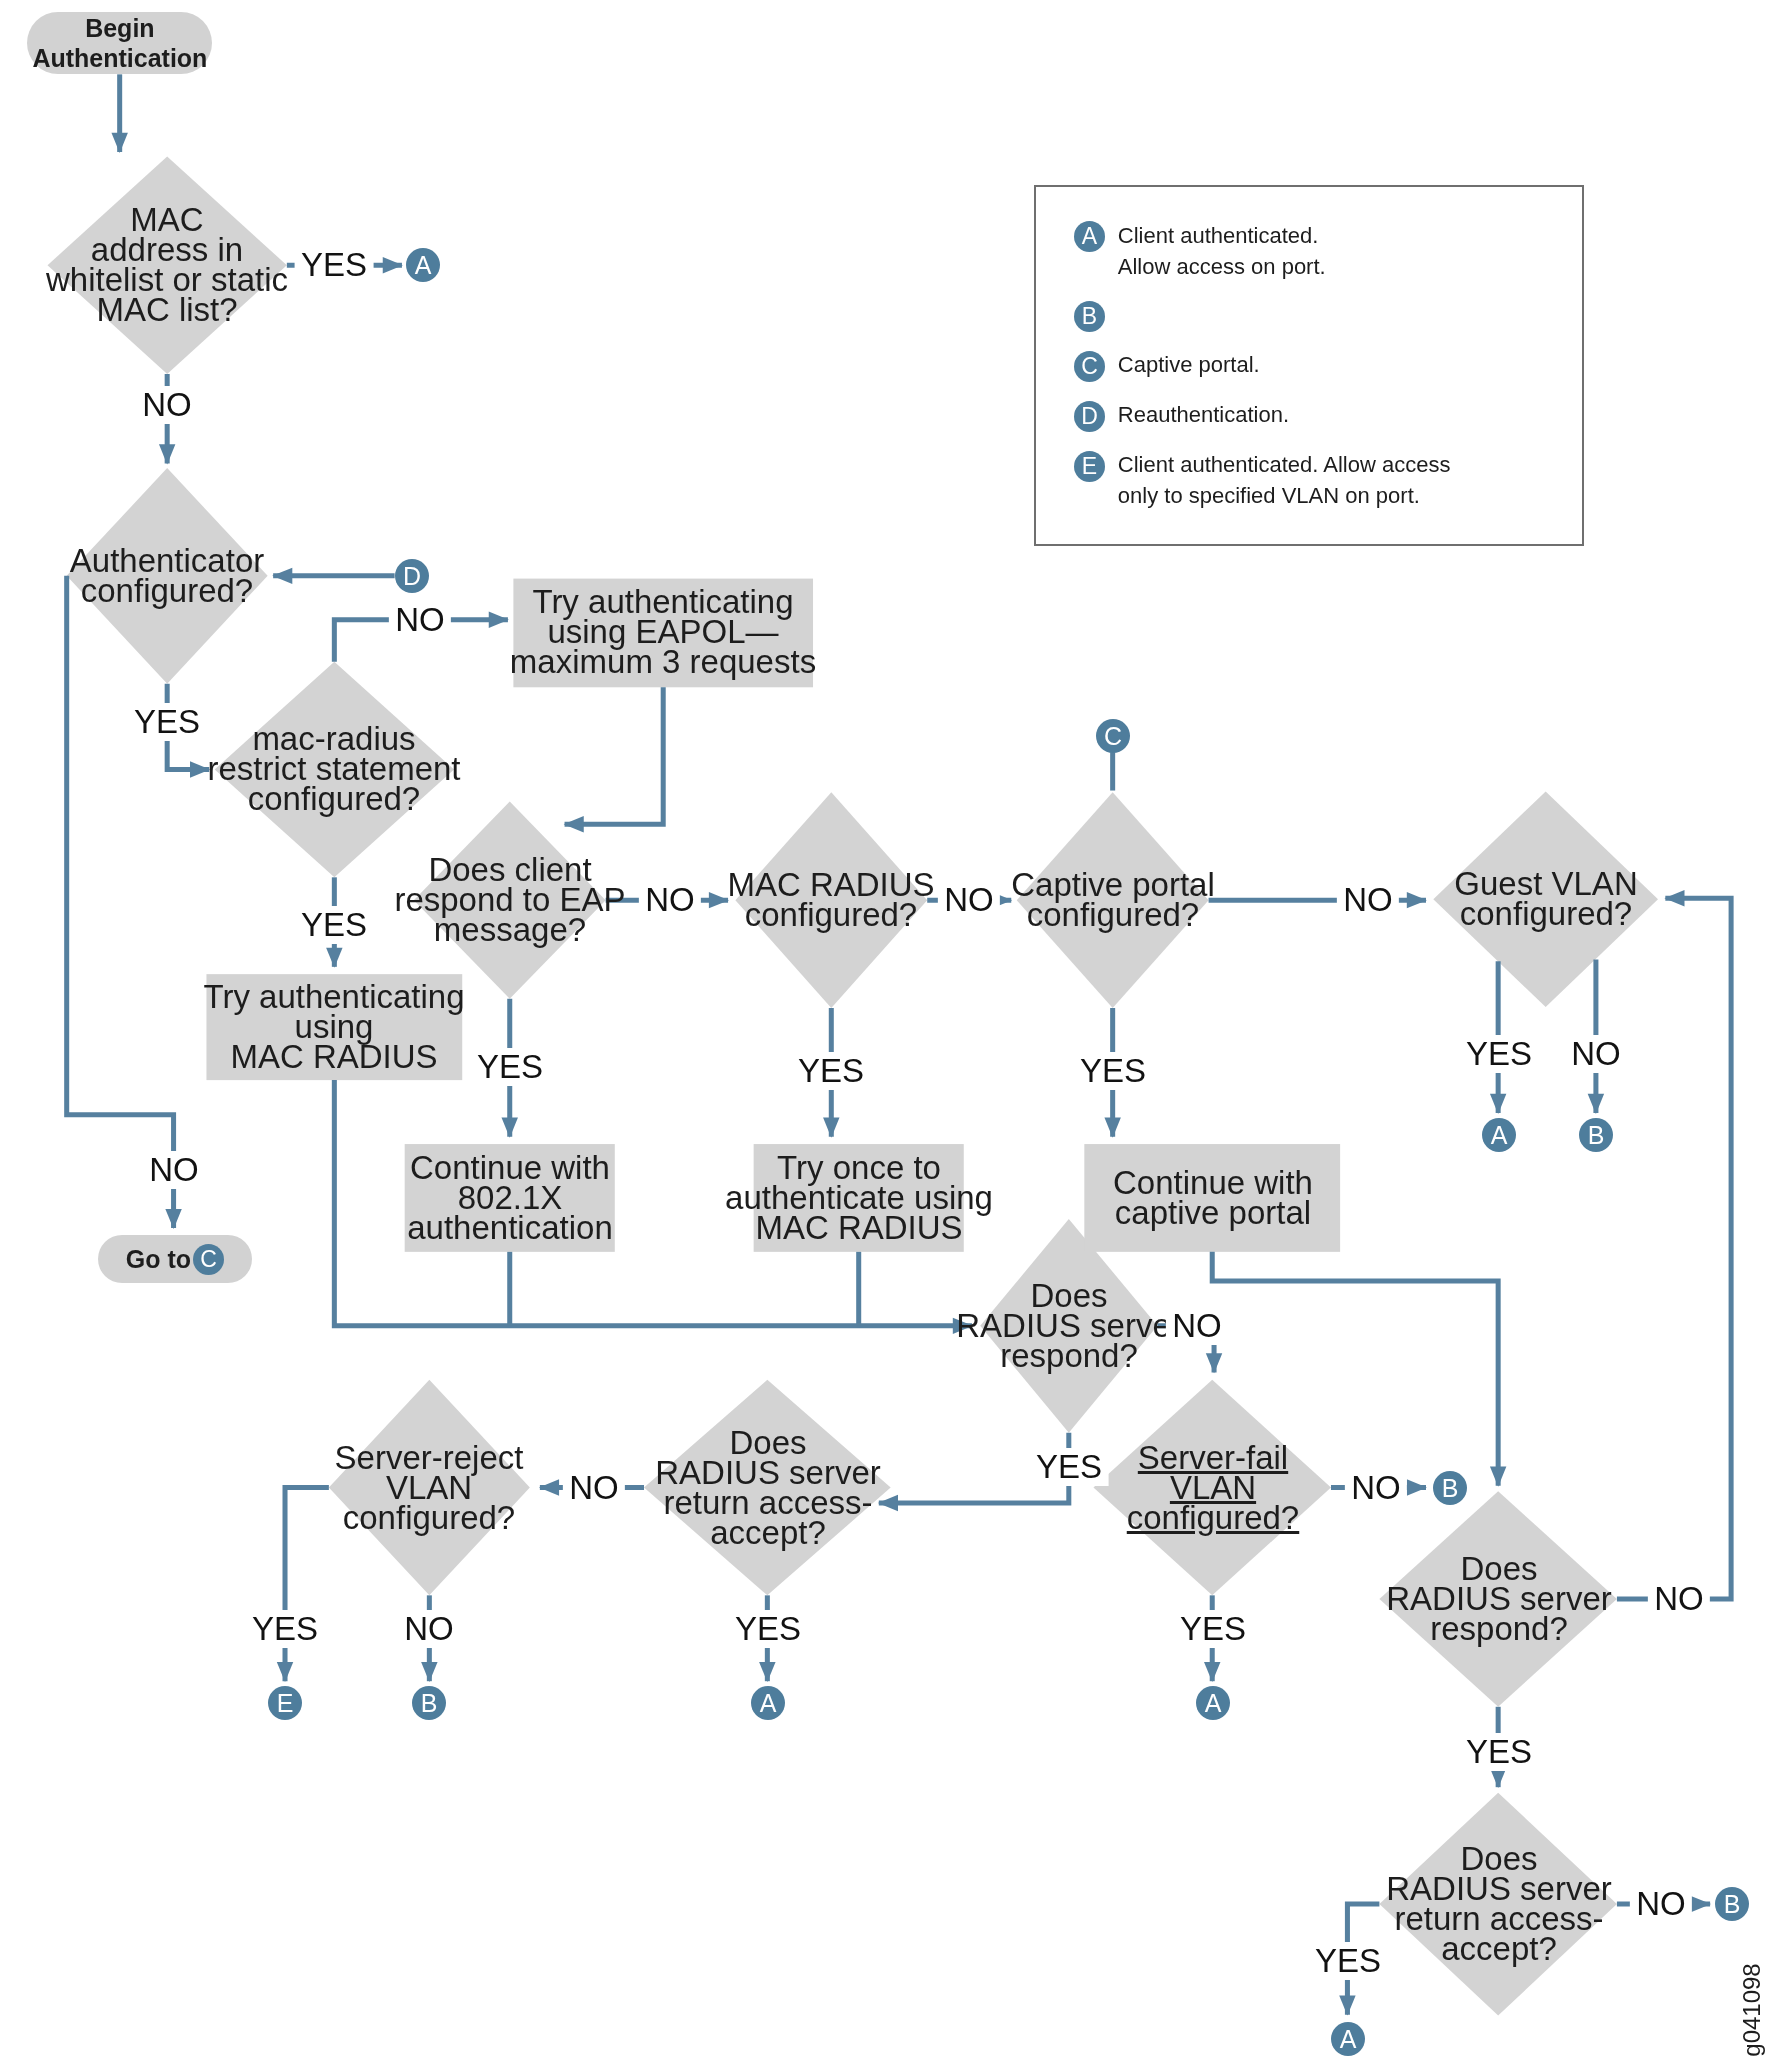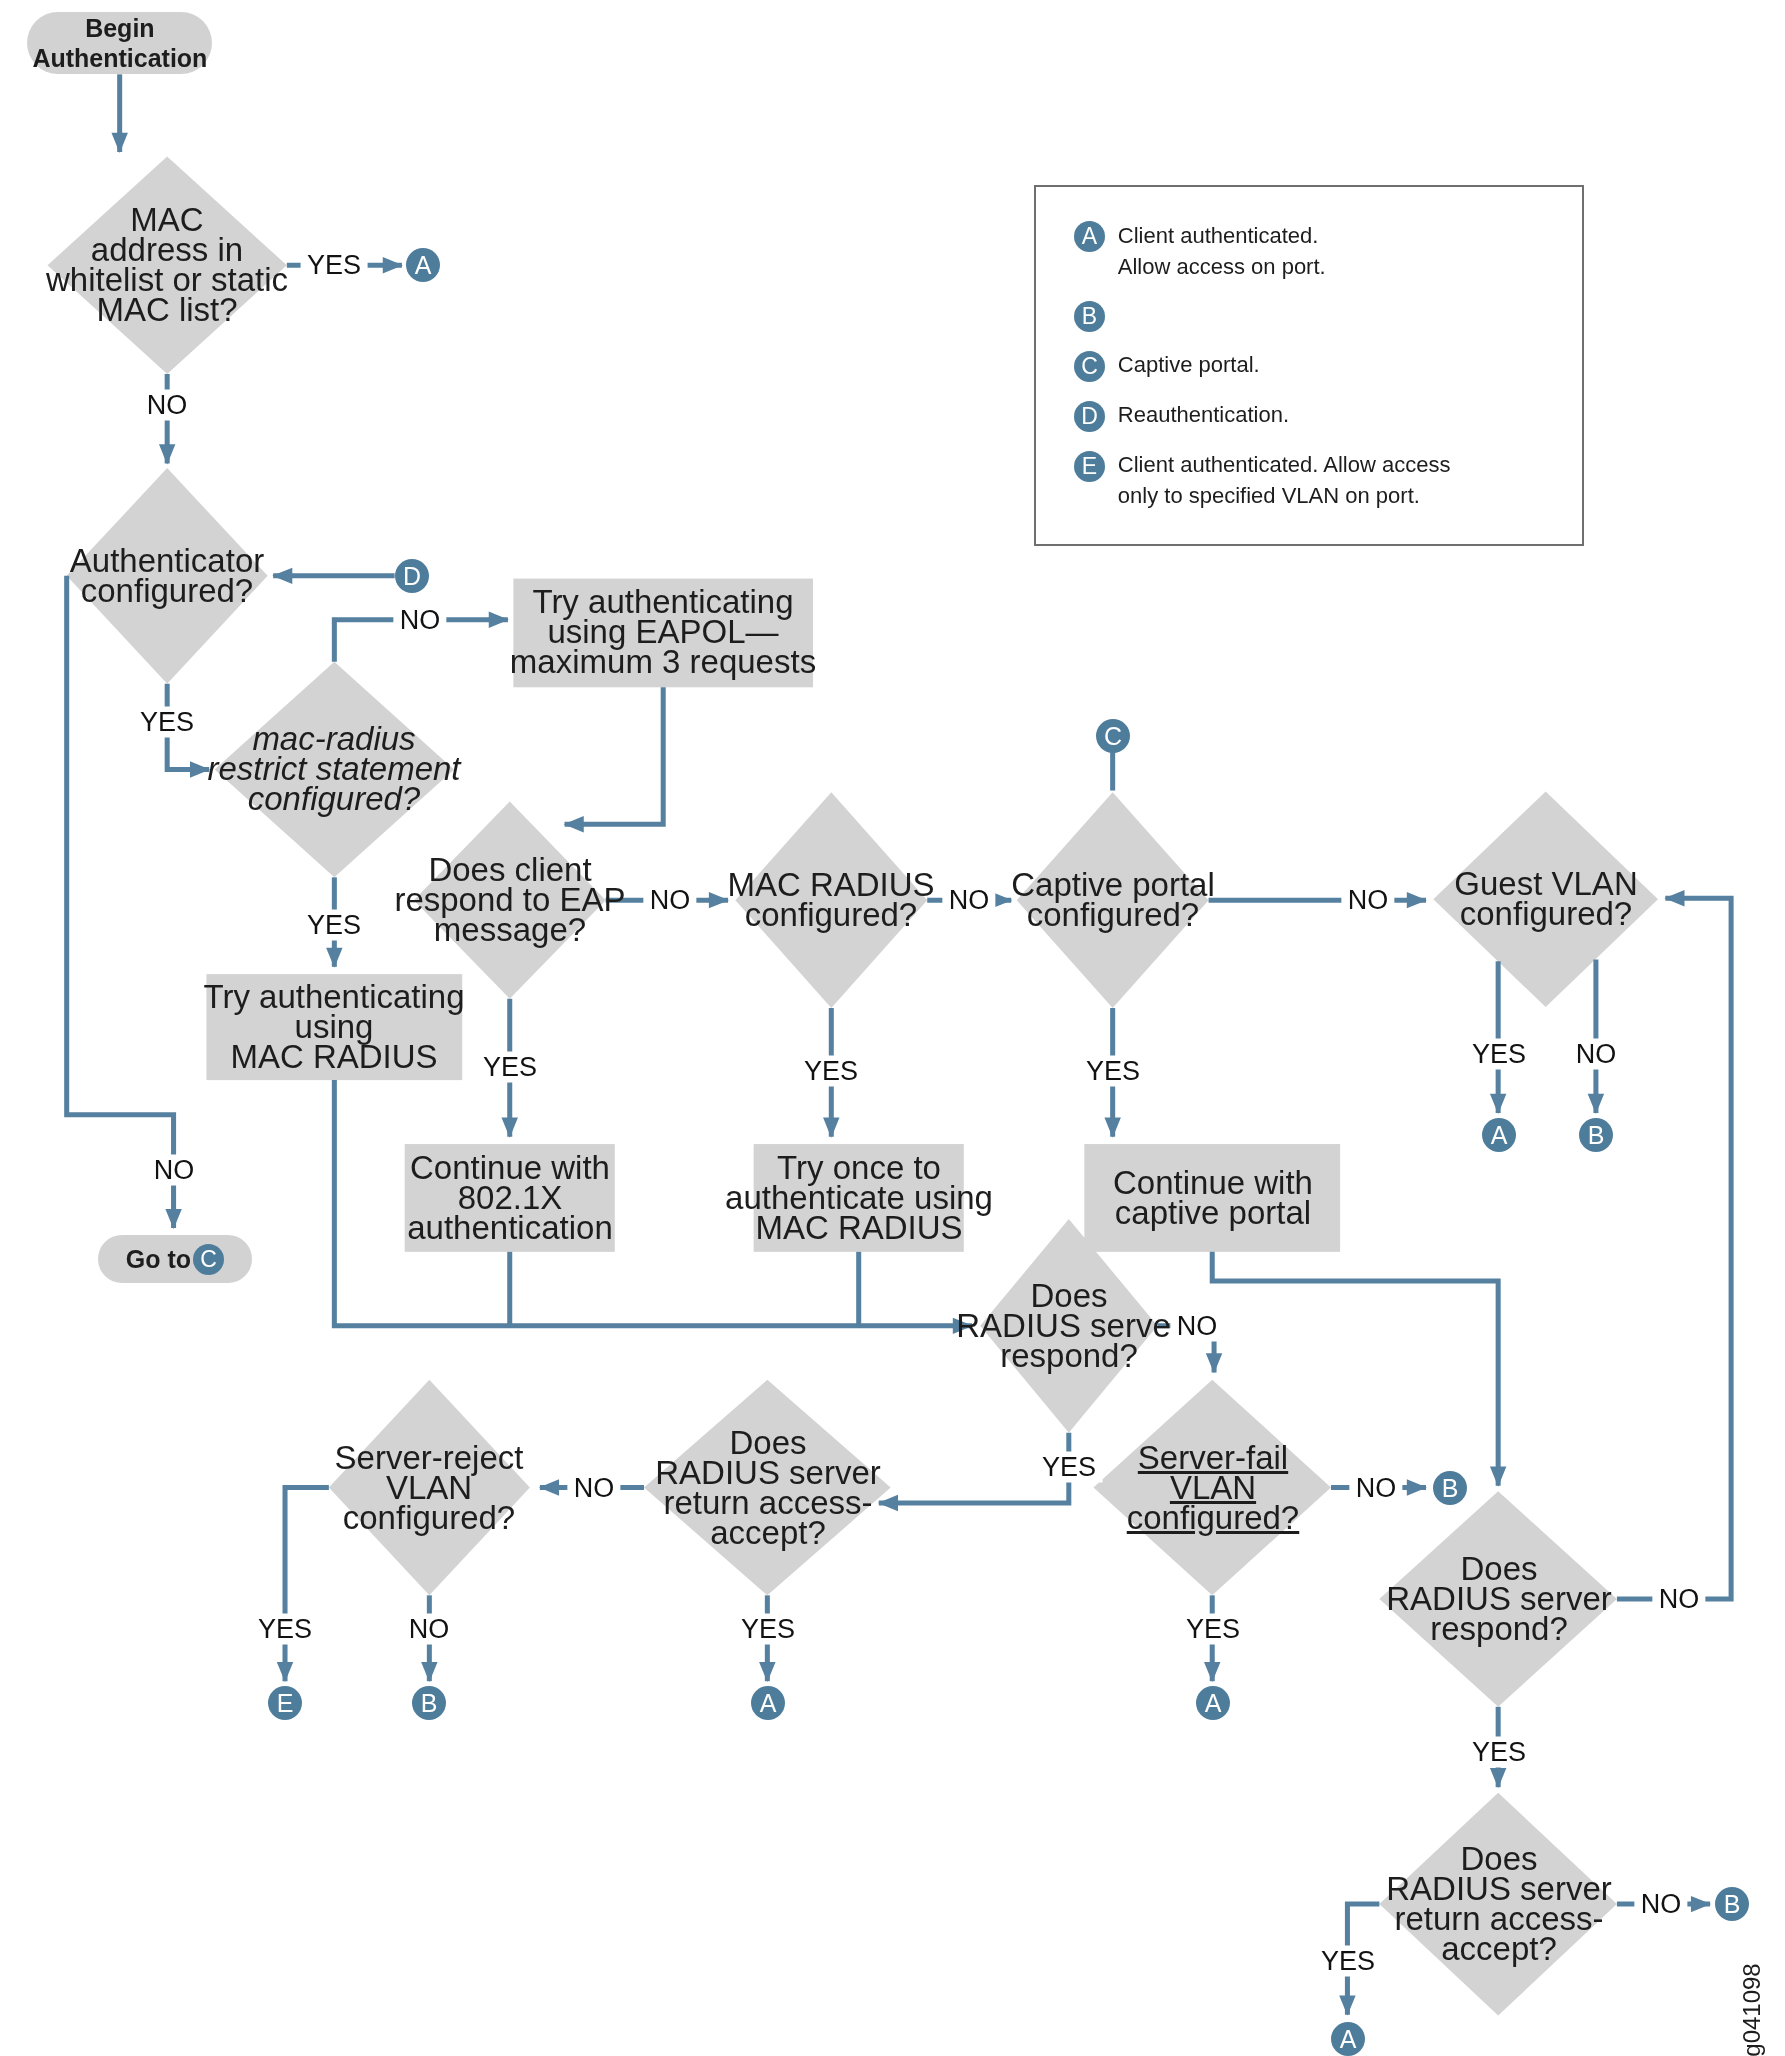--- a/index.html
+++ b/index.html
@@ -2,21 +2,21 @@
 <html style="font-size:14.6px"><head>
 <meta charset="utf-8">
 <style>
   html,body{margin:0;padding:0;background:#ffffff;}
   .canvas{position:relative;width:1785px;height:2057px;background:#ffffff;
           font-family:"Liberation Sans",sans-serif;color:#1d1d1d;overflow:hidden;}
   svg.layer{position:absolute;left:0;top:0;}
   .ntext{position:absolute;transform:translate(-50%,-50%);text-align:center;
          white-space:pre-line;font-size:33px;line-height:30px;color:#1d1d1d;}
   .elabel{position:absolute;transform:translate(-50%,-50%);background:#ffffff;
-          padding:0 6.4px;font-size:27px;color:#121212;}
+          padding:0 6.4px;font-size:33px;color:#121212;}
   .circle{position:absolute;width:34px;height:34px;border-radius:50%;background:#4e7d9c;
           color:#fff;display:flex;align-items:center;justify-content:center;
           font-size:25px;font-weight:500;transform:translate(-50%,-50%);}
   .pill{position:absolute;background:#d2d2d2;display:flex;align-items:center;justify-content:center;}
   .pill.begin{left:27.4px;top:12px;width:185px;height:62px;border-radius:31px;}
   .pill.goto{left:98px;top:1235px;width:154px;height:48px;border-radius:24px;gap:2px;}
   .pill .ptext{font-size:25px;line-height:30px;text-align:center;white-space:pre-line;font-weight:bold;}
   .pill .circle{position:static;transform:none;width:31px;height:31px;font-size:23px;}
   .legend{position:absolute;left:1034px;top:185px;width:550px;height:361px;
           border:2.7px solid #6f6f6f;box-sizing:border-box;background:#fff;
@@ -105,21 +105,21 @@
     <div class="ptext">Begin
 Authentication</div>
   </div>
 
   <div class="ntext" style="left:167px;top:265px;">MAC
 address in
 whitelist or static
 MAC list?</div>
   <div class="ntext" style="left:167px;top:576px;">Authenticator
 configured?</div>
-  <div class="ntext" style="left:334px;top:769px;font-style:italic;">mac-radius
+  <div class="ntext" style="left:334px;top:769px;">mac-radius
 restrict statement
 configured?</div>
   <div class="ntext" style="left:663px;top:632px;">Try authenticating
 using EAPOL—
 maximum 3 requests</div>
   <div class="ntext" style="left:510px;top:900px;">Does client
 respond to EAP
 message?</div>
   <div class="ntext" style="left:831px;top:900px;">MAC RADIUS
 configured?</div>

